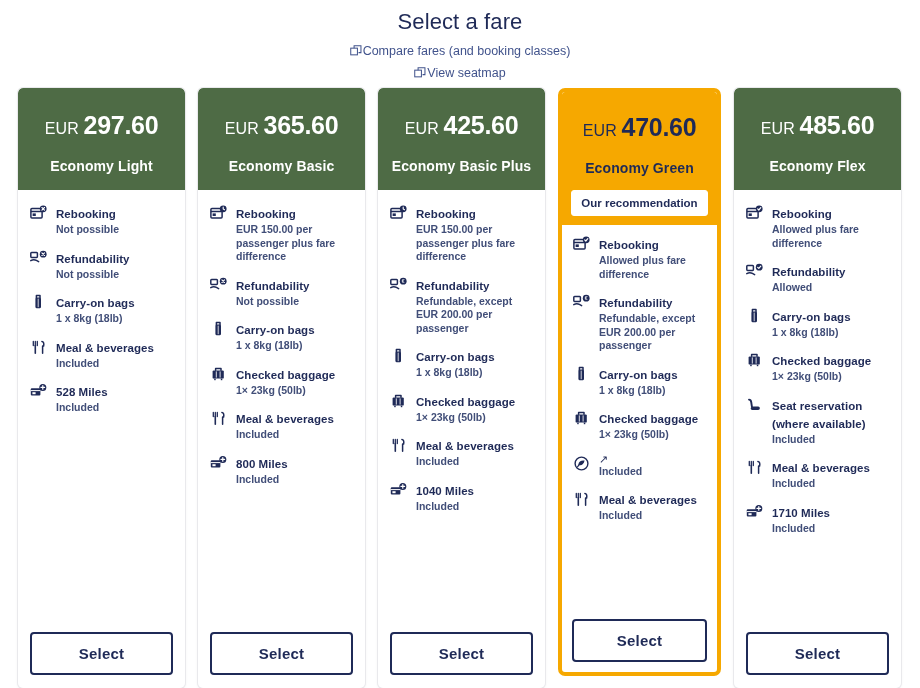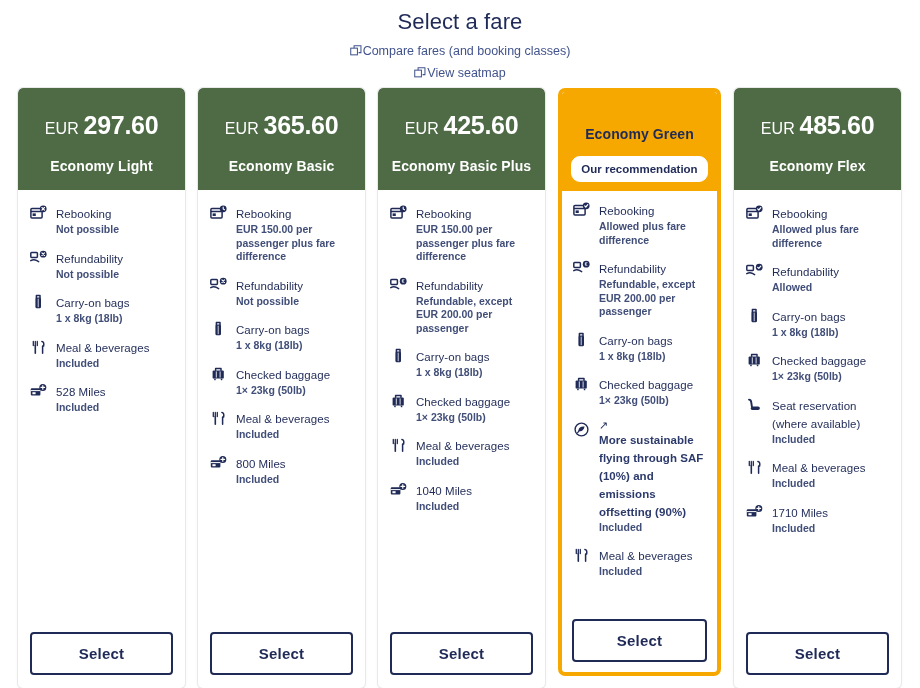--- a/index.html
+++ b/index.html
@@ -67,38 +67,38 @@
   }
   .price { line-height: 30px; white-space: nowrap; }
   .cur { font-size: 16px; font-weight: 400; letter-spacing: .2px; }
   .amt { font-size: 25px; font-weight: 700; letter-spacing: -.3px; }
   .fname { font-size: 14px; font-weight: 600; margin-top: 14px; letter-spacing: .1px; }
 
   .rec-wrap { flex:none; display:flex; justify-content:center; background:#f6a800; padding: 4px 0 9px; }
   .rec-badge {
     background: #ffffff; color: #1f2a57;
     font-size: 11.5px; font-weight: 700;
-    padding: 5px 9px; border-radius: 9px;
+    padding: 5px 9px; border-radius: 3px;
     border: 1px solid #ffffff;
     line-height: 14px; white-space: nowrap;
   }
 
   
   .feat-list {
     flex: 1 1 auto;
     padding: 14px 12px 6px;
     display: flex; flex-direction: column; gap: 12px;
     overflow: hidden;
   }
   .card.highlight .feat-list { padding: 10px 11px 4px; }
   .feat { display: flex; gap: 9px; align-items: flex-start; }
   .feat-ico { width: 17px; height: 17px; flex: none; margin-top: 1px; position: relative; }
   .feat-txt { min-width: 0; }
   .feat-label {
-    font-size: 11.5px; font-weight: 400; color: #1f2a57;
+    font-size: 11.5px; font-weight: 700; color: #1f2a57;
     line-height: 14px; letter-spacing: .05px;
   }
   .feat-value {
     font-size: 10.5px; font-weight: 700; color: #414e78;
     line-height: 13.5px; margin-top: 1px;
   }
   .feat-label.sustain { font-weight: 600; color:#2c3a6b; }
   .arrow-up { font-size: 11px; color:#1f2a57; line-height:10px; display:block; }
 
   
@@ -368,20 +368,21 @@
             </span>
             <span class="feat-txt"><span class="feat-label">1040 Miles</span><span class="feat-value" style="display:block">Included</span></span>
           </div>
         </div>
         <div class="card-foot">
           <button class="btn-select">Select</button>
         </div>
       </div>
       <div class="card highlight">
         <div class="card-head">
+          <div class="price"><span class="cur">EUR</span> <span class="amt">470.60</span></div>
           <div class="fname">Economy Green</div>
         </div>
         <div class="rec-wrap">
           <span class="rec-badge">Our recommendation</span>
         </div>
         <div class="feat-list">
           <div class="feat">
             <span class="feat-ico">
               <svg viewBox="0 0 17 17" width="17" height="17">
                 <rect x="0.9" y="3.6" width="11.2" height="9.4" rx="1" fill="none" stroke="#1f2a57" stroke-width="1.5" stroke-linecap="round" stroke-linejoin="round"></rect>
@@ -427,21 +428,21 @@
             <span class="feat-txt"><span class="feat-label">Checked baggage</span><span class="feat-value" style="display:block">1× 23kg (50lb)</span></span>
           </div>
           <div class="feat">
             <span class="feat-ico">
               <svg viewBox="0 0 17 17" width="17" height="17">
                 <circle cx="8.5" cy="8.5" r="6.4" fill="none" stroke="#1f2a57" stroke-width="1.4"></circle>
                 <path d="M11.6 5.6 C8.4 5.0 5.6 6.6 5.4 9.4 C7.0 11.4 10.6 10.4 11.6 5.6 Z" fill="#1f2a57"></path>
                 <path d="M4.6 11.8 C5.8 9.8 7.8 8.0 10.4 7.0" stroke="#1f2a57" stroke-width="1.2" fill="none" stroke-linecap="round"></path>
               </svg>
             </span>
-            <span class="feat-txt"><span class="arrow-up">↗</span><span class="feat-label sustain">More sustainable flying through SAF (10%) and emissions offsetting (90%)</span><span class="feat-value" style="display:block">Included</span></span>
+            <span class="feat-txt"><span class="arrow-up">↗</span><span class="feat-value" style="display:block">Included</span></span>
           </div>
           <div class="feat">
             <span class="feat-ico">
               <svg viewBox="0 0 17 17" width="17" height="17">
                 <path d="M3.3 2.4 V6.6 M5.3 2.4 V6.6 M7.3 2.4 V6.6" stroke="#1f2a57" stroke-width="1.3" stroke-linecap="round"></path>
                 <path d="M5.3 6.6 V14.2" stroke="#1f2a57" stroke-width="1.6" stroke-linecap="round"></path>
                 <path d="M11.9 2.4 C13.5 2.4 14.2 4.4 13.6 7.0 L12.6 7.0 V14.2" stroke="#1f2a57" stroke-width="1.5" fill="none" stroke-linecap="round" stroke-linejoin="round"></path>
               </svg>
             </span>
             <span class="feat-txt"><span class="feat-label">Meal &amp; beverages</span><span class="feat-value" style="display:block">Included</span></span>

